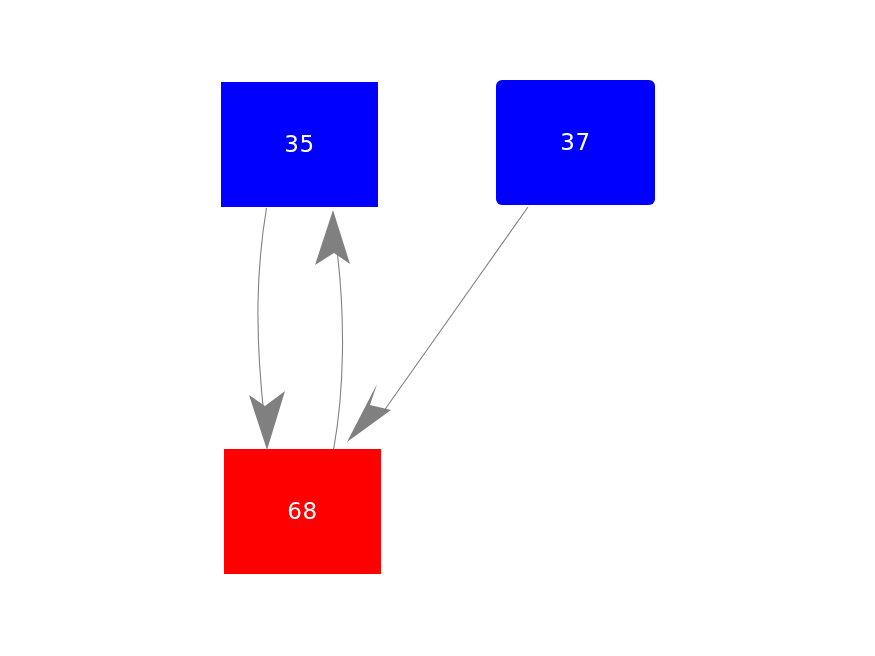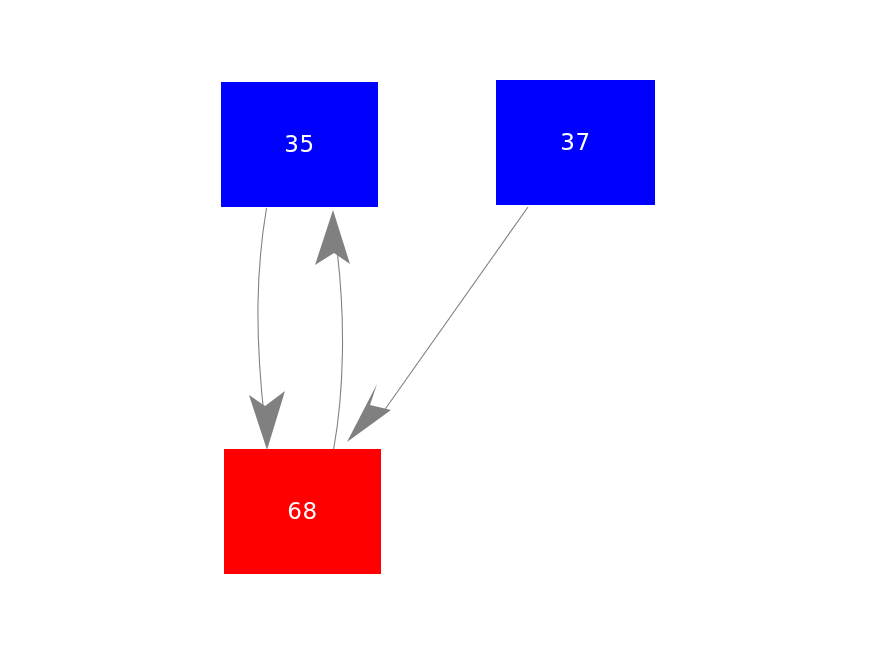--- a/index.html
+++ b/index.html
@@ -63,21 +63,21 @@
       <path d="M 528 207 L 381 415" fill="none" stroke="#808080" stroke-width="1.1"></path>
       <polygon points="347,442 391,410 370,405 377,384" fill="#808080"></polygon>
     </g>
 
   </svg>
 
   <div class="graph-node" id="node-n35" style="left: 221px; top: 82px; width: 157px; height: 125px; background: rgb(0, 0, 255);">
     <span class="node-label">35</span>
   </div>
 
-  <div class="graph-node" id="node-n37" style="left: 496px; top: 80px; width: 159px; height: 125px; background: rgb(0, 0, 255);">
+  <div class="graph-node" id="node-n37" style="left: 496px; top: 80px; width: 159px; height: 125px; background: rgb(0, 0, 255); border-radius: 6px;">
     <span class="node-label">37</span>
   </div>
 
   <div class="graph-node" id="node-n68" style="left: 224px; top: 449px; width: 157px; height: 125px; background: rgb(255, 0, 0);">
     <span class="node-label">68</span>
   </div>
 
 </div>
 
 </body></html>

